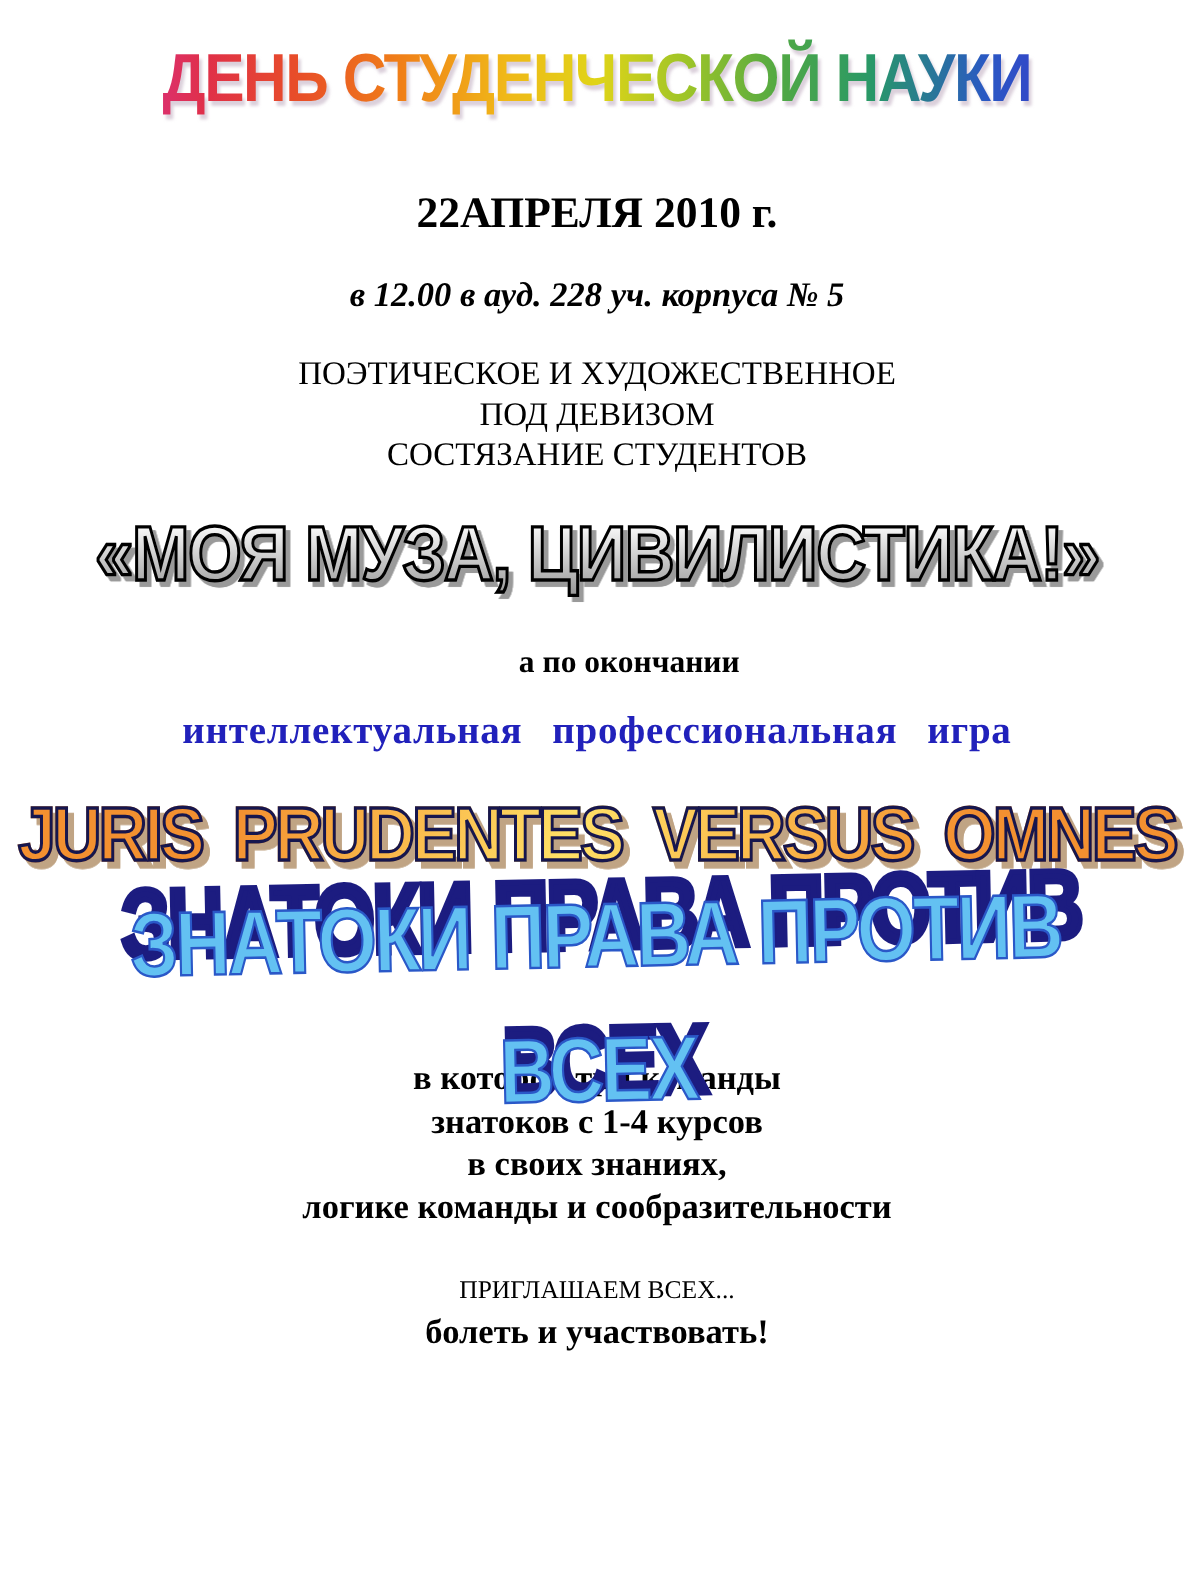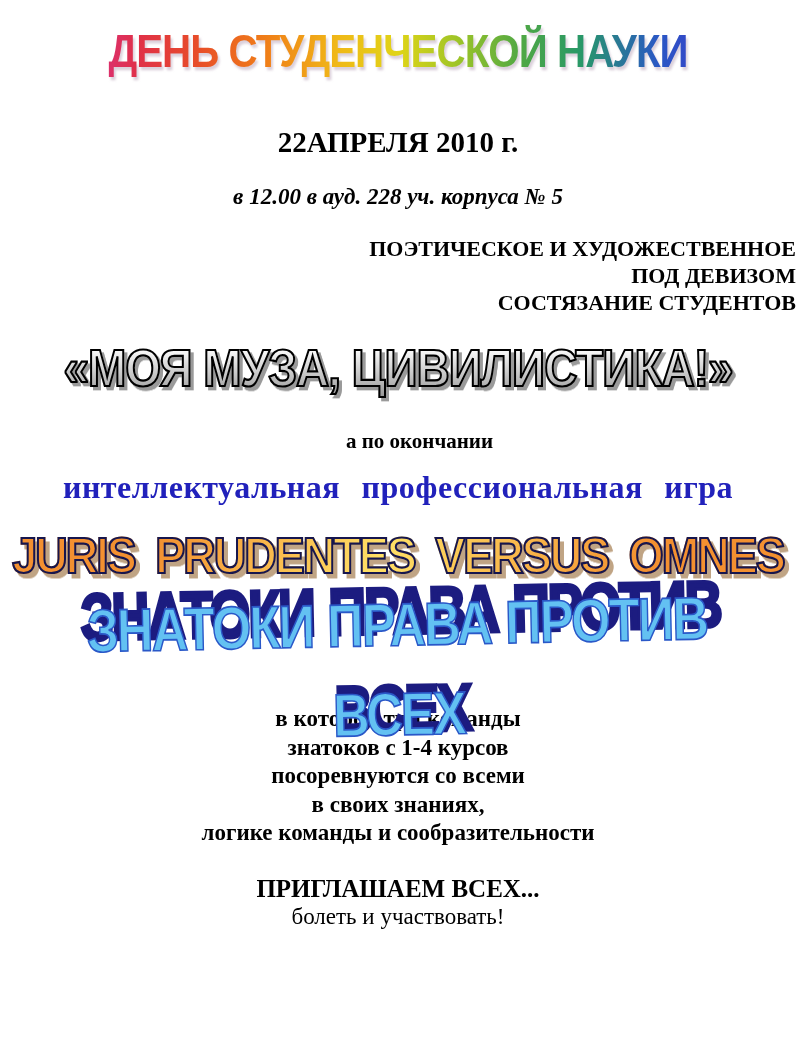--- a/index.html
+++ b/index.html
@@ -54,22 +54,21 @@
   .intro-line {
     margin-top: 26px;
     font-size: 21px;
     line-height: 26px;
     font-weight: bold;
   }
   .event-block {
     margin-top: 24px;
     font-size: 22px;
     line-height: 27px;
-    font-weight: bold;
-    text-align: right;
+    font-weight: normal;
   }
 
   
   .motto {
     margin-top: 20px;
     font-family: "Liberation Sans", sans-serif;
     font-weight: bold;
     font-size: 46px;
     line-height: 58px;
     letter-spacing: -1px;
@@ -86,21 +85,21 @@
 
   .after-line {
     margin-top: 34px;
     font-size: 21px;
     line-height: 26px;
     font-weight: bold;
     padding-left: 43px;
   }
   .game-type {
     margin-top: 17px;
-    font-size: 32px;
+    font-size: 26px;
     line-height: 32px;
     font-weight: bold;
     letter-spacing: 0.5px;
     word-spacing: 13px;
     color: var(--game-type-blue);
   }
 
   
   .juris {
     margin-top: 20px;
@@ -149,28 +148,28 @@
   }
 
   .desc-block {
     margin-top: 30px;
     font-size: 23px;
     line-height: 28.5px;
     font-weight: bold;
   }
   .invite-caps {
     margin-top: 26px;
-    font-size: 25px;
+    font-size: 17px;
     line-height: 29px;
-    font-weight: bold;
+    font-weight: normal;
   }
   .invite-bold {
     font-size: 23px;
     line-height: 28px;
-    font-weight: normal;
+    font-weight: bold;
   }
 </style>
 </head>
 <body>
 
 <div class="page">
 
   <div class="rainbow-title">ДЕНЬ СТУДЕНЧЕСКОЙ НАУКИ</div>
 
   <div class="date-line">22АПРЕЛЯ 2010 г.</div>
@@ -193,21 +192,20 @@
   <div class="juris">JURIS PRUDENTES VERSUS OMNES</div>
 
   <div class="znatoki-wrap">
     <div class="znatoki-back">ЗНАТОКИ ПРАВА ПРОТИВ ВСЕХ</div>
     <div class="znatoki-front">ЗНАТОКИ ПРАВА ПРОТИВ ВСЕХ</div>
   </div>
 
   <div class="desc-block">
     <div>в которой три команды</div>
     <div>знатоков с 1-4 курсов</div>
-    <div>посоревнуются со всеми</div>
     <div>в своих знаниях,</div>
     <div>логике команды и сообразительности</div>
   </div>
 
   <div class="invite-caps">ПРИГЛАШАЕМ ВСЕХ...</div>
   <div class="invite-bold">болеть и участвовать!</div>
 
 </div>
 
 </body></html>

